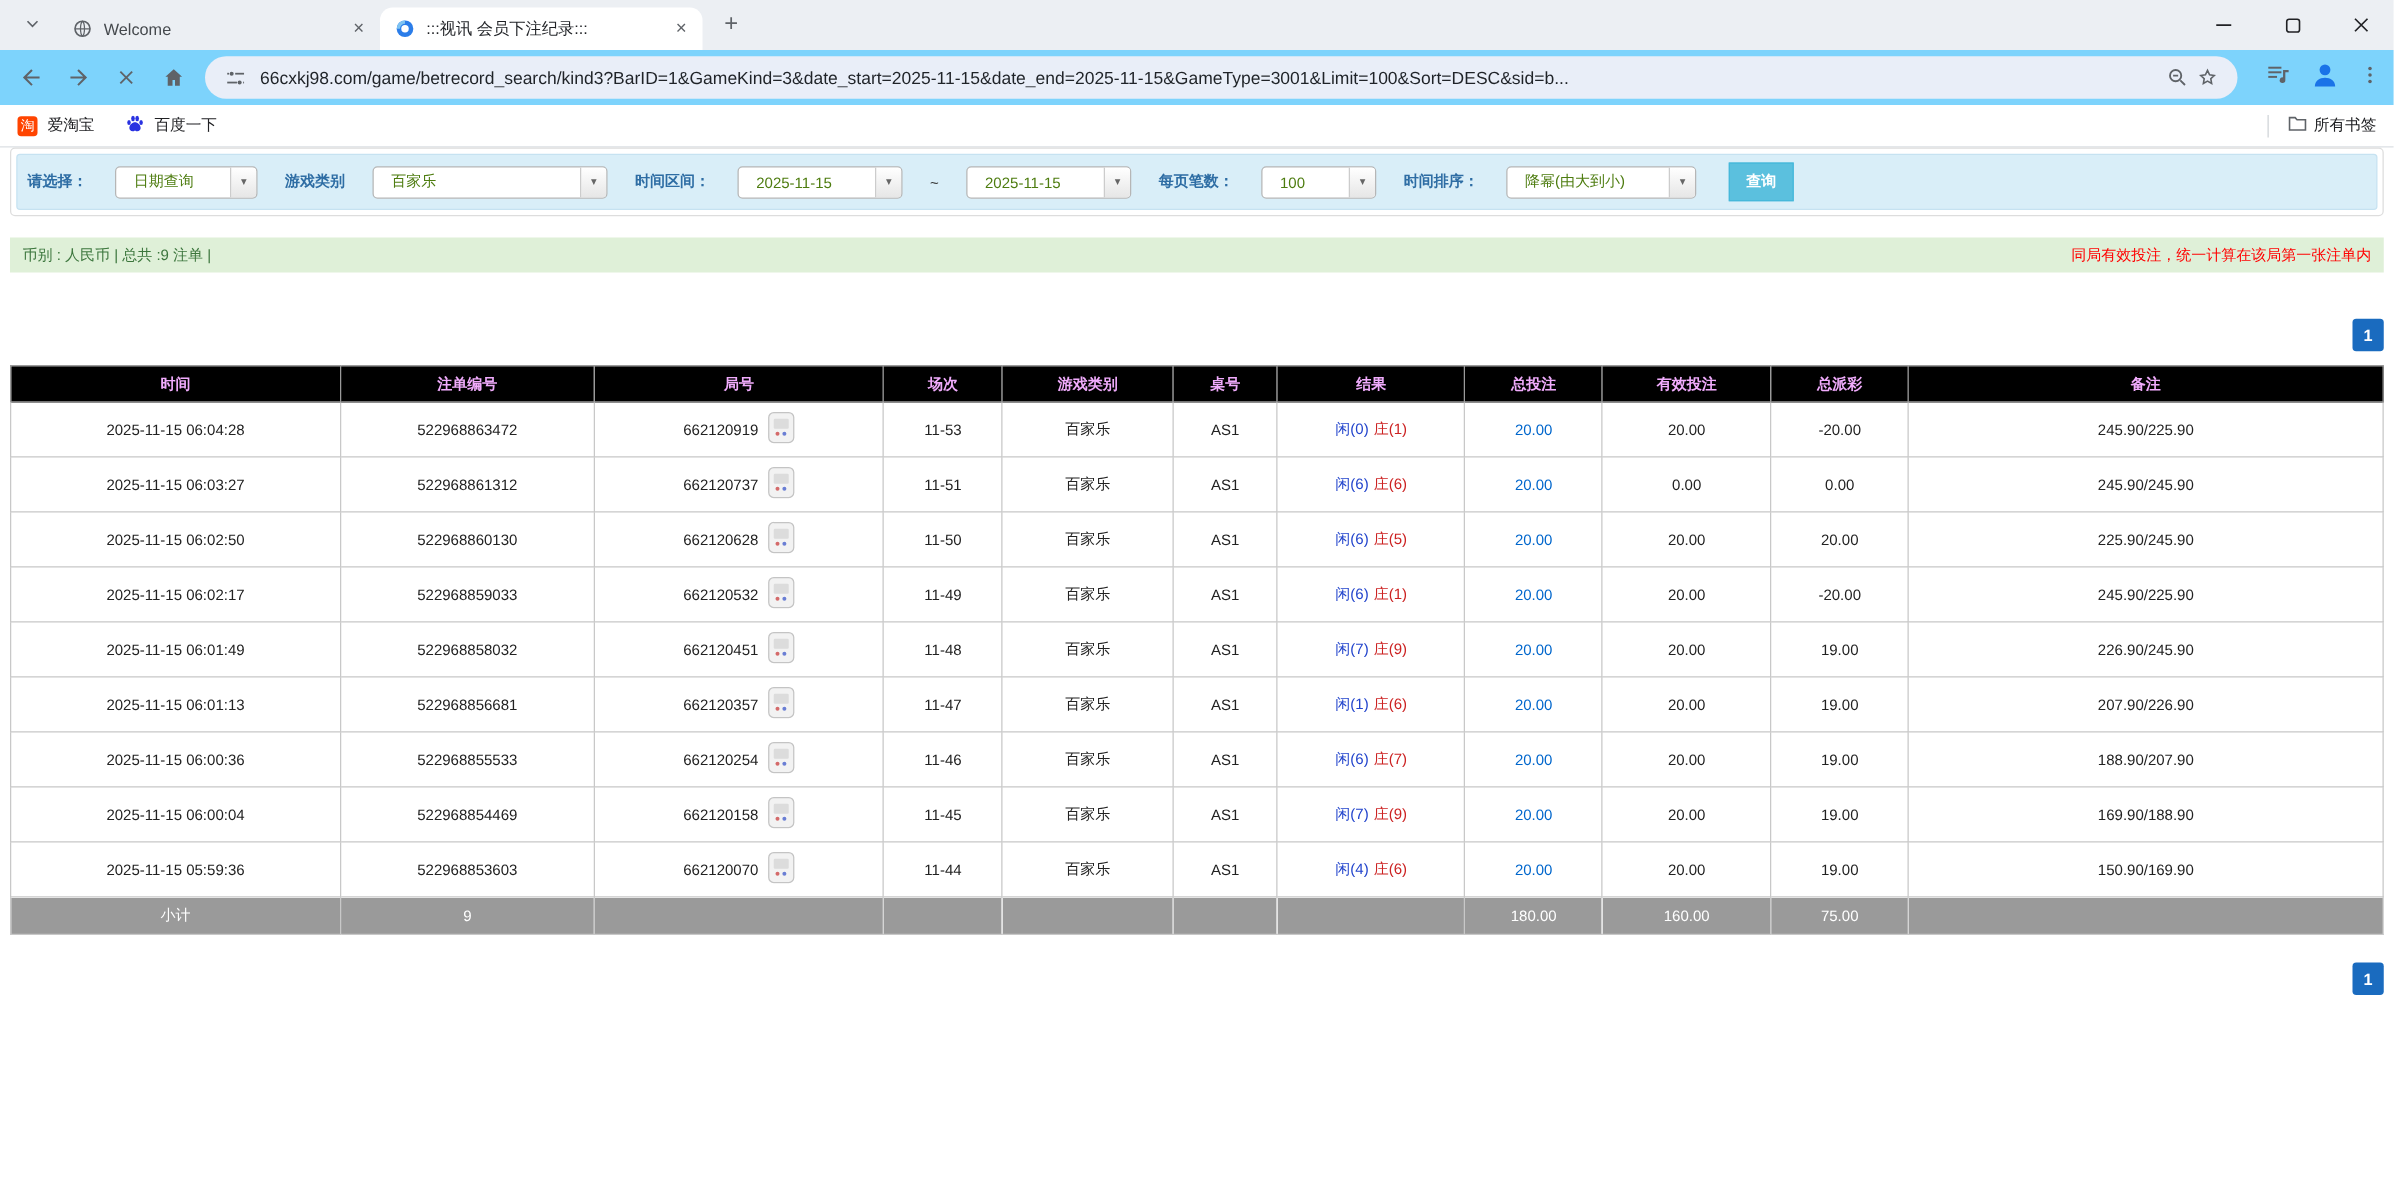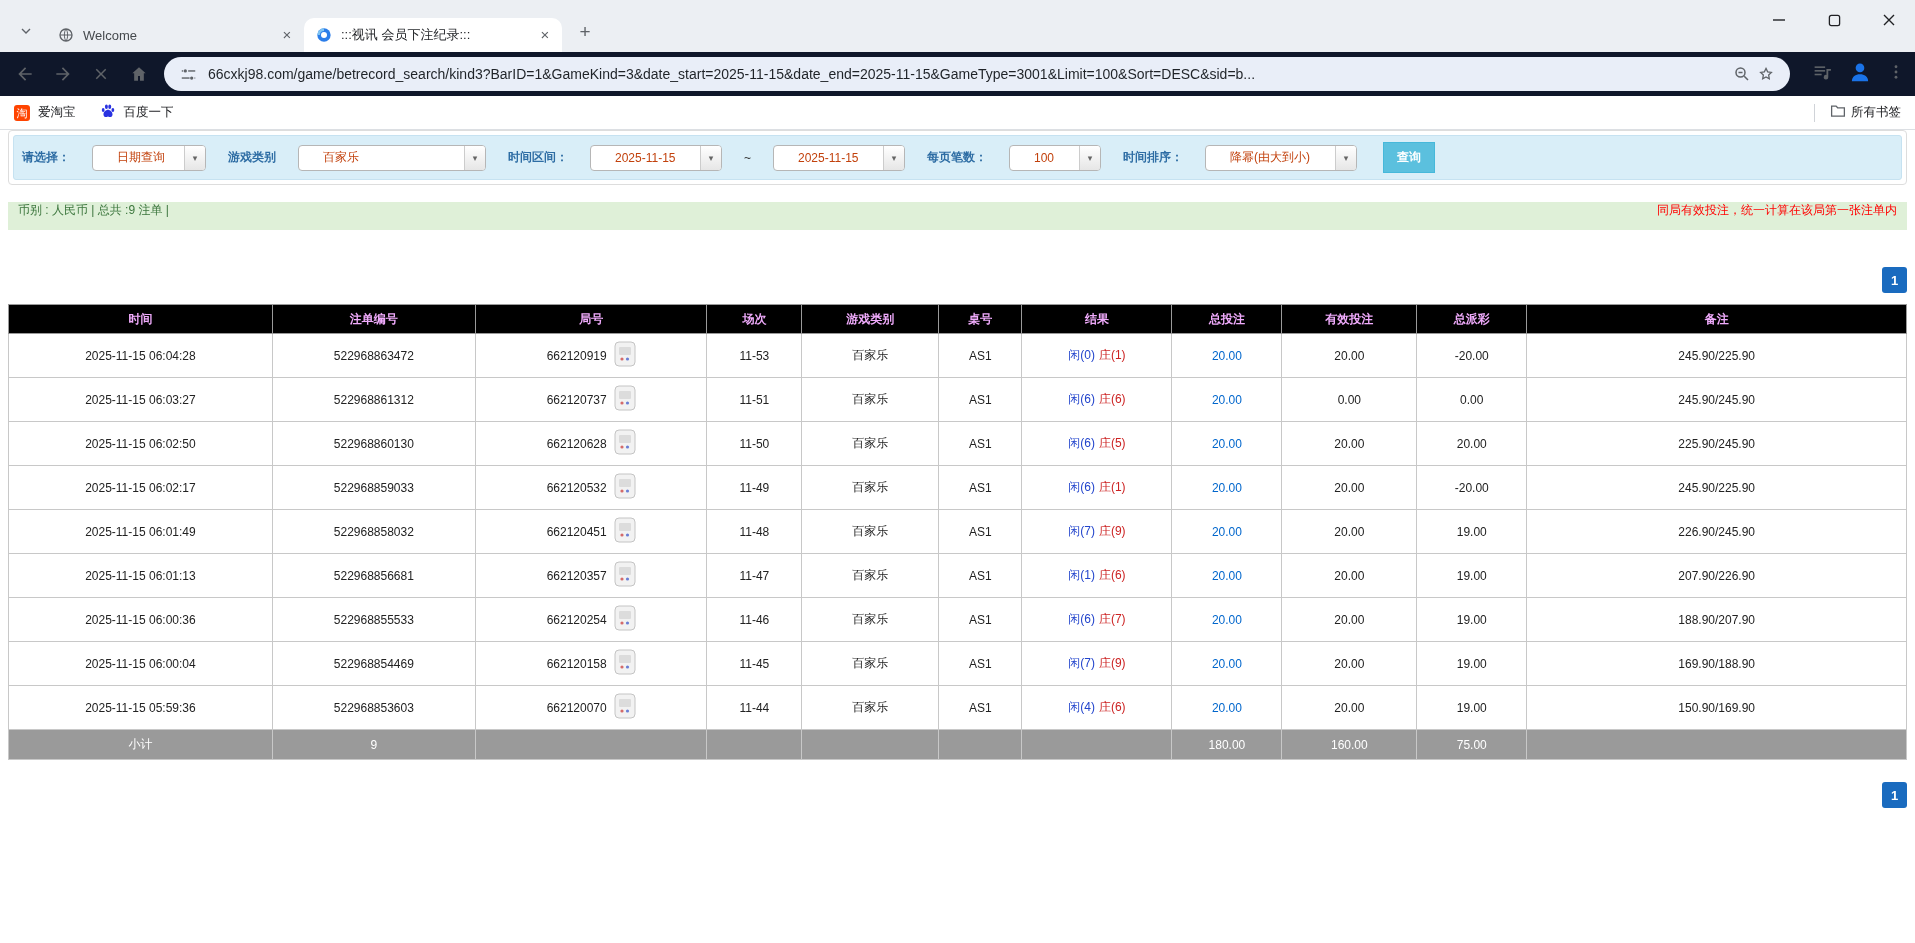--- a/index.html
+++ b/index.html
@@ -3,57 +3,57 @@
 <meta charset="utf-8">
 <style>
   * { box-sizing: border-box; margin: 0; padding: 0; }
   html, body { overflow: hidden; }
   body {
     width: 1915px; height: 943px; background: #fff;
     font-family: "Liberation Sans", "DejaVu Sans", sans-serif;
     color: #222;
   }
   
-  .tabstrip { height: 52px; background: #eceff3; display: flex; align-items: flex-end; position: relative; }
+  .tabstrip { height: 40px; background: #eceff3; display: flex; align-items: flex-end; position: relative; }
   .tab-search-btn { width: 28px; height: 28px; margin: 0 6px 5px 12px; display: flex; align-items: center; justify-content: center; border-radius: 50%; }
   .tab { display: flex; align-items: center; height: 34px; width: 258px; padding: 0 8px 0 12px; border-radius: 10px 10px 0 0; font-size: 13px; color: #45494d; }
   .tab.active { background: #fff; color: #1f2125; }
   .tab .favicon { width: 16px; height: 16px; margin-right: 9px; flex: 0 0 auto; }
   .tab-title { flex: 1; white-space: nowrap; overflow: hidden; }
   .tab-close { width: 18px; height: 18px; text-align: center; line-height: 17px; font-size: 15px; color: #5f6368; border-radius: 50%; flex: 0 0 auto; }
   .new-tab-btn { width: 26px; height: 26px; margin: 0 0 7px 10px; font-size: 19px; color: #5f6368; display: flex; align-items: center; justify-content: center; border-radius: 50%; }
   .win-controls { position: absolute; right: 0; top: 0; height: 40px; display: flex; align-items: center; padding-right: 16px; }
   .win-btn { width: 20px; height: 20px; margin-left: 35px; display: flex; align-items: center; justify-content: center; }
-  .toolbar { height: 44px; background: #0f172a; display: flex; align-items: center; padding: 0 10px; }
+  .toolbar { height: 44px; background: #7dd3fc; display: flex; align-items: center; padding: 0 10px; }
   .nav-btn { width: 30px; height: 30px; display: flex; align-items: center; justify-content: center; margin-right: 8px; border-radius: 50%; flex: 0 0 auto; }
   .omnibox { flex: 1; height: 34px; background: #e9eef8; border-radius: 17px; display: flex; align-items: center; padding: 0 12px; margin: 0 8px 0 2px; min-width: 0; }
   .site-info-btn, .omni-icon { width: 24px; height: 24px; display: flex; align-items: center; justify-content: center; flex: 0 0 auto; }
   .url-text { flex: 1; font-size: 14px; color: #1f2328; white-space: nowrap; overflow: hidden; margin: 0 10px 0 8px; }
   .toolbar-right { display: flex; align-items: center; flex: 0 0 auto; }
   .toolbar-right > * { margin-left: 14px; }
   .bookmarks-bar { height: 34px; background: #fff; display: flex; align-items: center; padding: 0 14px; font-size: 12.5px; color: #202124; border-bottom: 1px solid #dcdfe3; }
   .bookmark { display: flex; align-items: center; gap: 8px; margin-right: 24px; white-space: nowrap; }
   .taobao-badge { width: 16px; height: 16px; background: #ff4400; color: #fff; border-radius: 3px; font-size: 11px; line-height: 16px; text-align: center; }
   .bm-flex { flex: 1; }
   .bm-divider { width: 1px; height: 18px; background: #d0d3d8; margin-right: 14px; }
   .all-bookmarks { display: flex; align-items: center; gap: 4px; white-space: nowrap; }
   
   .content { padding: 0 8px; }
   .page-title { font-size: 19px; font-weight: 400; color: #333; margin: 44px 0 16px 0; }
   .filter-panel { border: 1px solid #ddd; border-radius: 4px; padding: 4px; }
   .filter-bar { background: #d9eef8; border: 1px solid #c6e2f1; border-radius: 3px; display: flex; align-items: center; padding: 6px 8px; gap: 22px; }
   .flabel { color: #2e6da4; font-weight: bold; font-size: 12px; white-space: nowrap; }
   .combo { background: #fff; border: 1px solid #b6b6b6; border-radius: 4px; height: 26px; display: flex; align-items: stretch; overflow: hidden; flex: 0 0 auto; }
-  .combo-text { padding: 0 24px; font-size: 12px; color: #c2410c; flex: 1; display: flex; align-items: center; white-space: nowrap; overflow: hidden; }
+  .combo-text { padding: 0 14px; font-size: 12px; color: #4d7c0f; flex: 1; display: flex; align-items: center; white-space: nowrap; overflow: hidden; }
   .combo-arrow { width: 21px; border-left: 1px solid #ccc; background: linear-gradient(#fff, #e6e6e6); display: flex; align-items: center; justify-content: center; font-size: 9px; color: #666; }
   .w-select { width: 114px; } .w-game { width: 188px; } .w-date { width: 132px; }
   .w-pp { width: 92px; } .w-sort { width: 152px; }
   .tilde { font-size: 12px; color: #333; }
   .btn-query { background: #5bc0de; color: #fff; border: 1px solid #46b8da; border-radius: 0; font-size: 12px; font-weight: bold; padding: 6px 13px; margin-left: 4px; cursor: pointer; }
-  .info-bar { margin-top: 17px; background: #dff0d8; height: 28px; display: flex; align-items: flex-start; justify-content: space-between; padding: 0 10px; font-size: 12px; }
+  .info-bar { margin-top: 17px; background: #dff0d8; height: 28px; display: flex; align-items: center; justify-content: space-between; padding: 0 10px; font-size: 12px; }
   .info-left { color: #3c763d; }
   .info-right { color: #ff0000; }
   .pager { display: flex; justify-content: flex-end; }
   .pager-top { margin: 37px 0 11px; }
   .pager-bottom { margin: 22px 0 0; }
   .page-btn { width: 25px; height: 26px; background: #1a6bbf; color: #fff; border: none; border-radius: 3px; font-size: 13px; font-weight: bold; cursor: pointer; }
   table.bet-table { width: 100%; border-collapse: collapse; table-layout: fixed; }
   .bet-table th { background: #000; color: #f0abfc; font-size: 12px; font-weight: bold; height: 29px; border: 1px solid #9a9a9a; }
   .bet-table td { border: 1px solid #c8c8c8; font-size: 12px; color: #222; text-align: center; height: 44px; background: #fff; overflow: hidden; white-space: nowrap; }
   .round-wrap { display: flex; align-items: center; justify-content: center; gap: 7px; }

